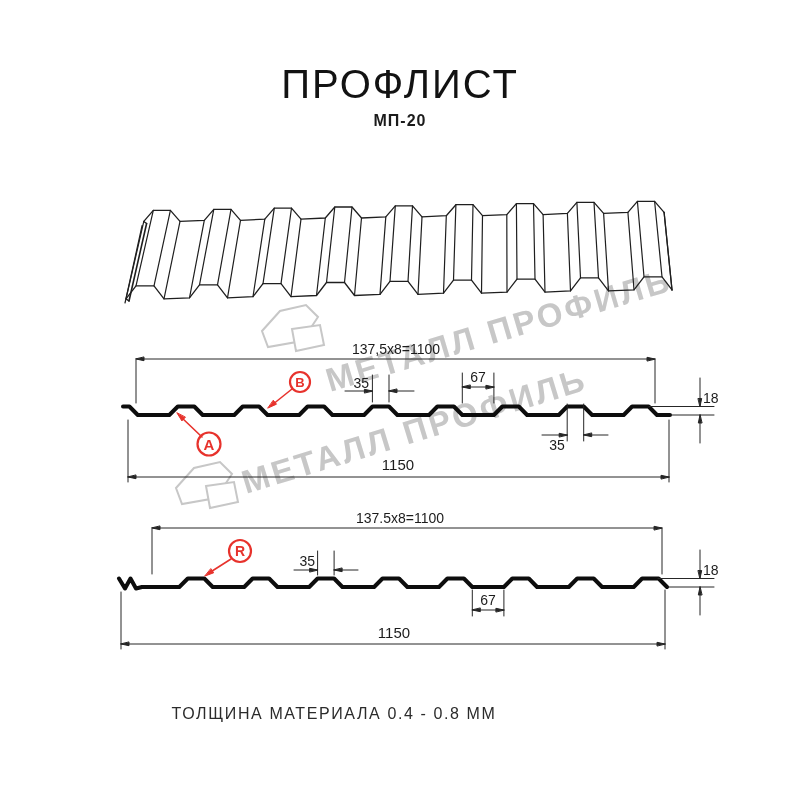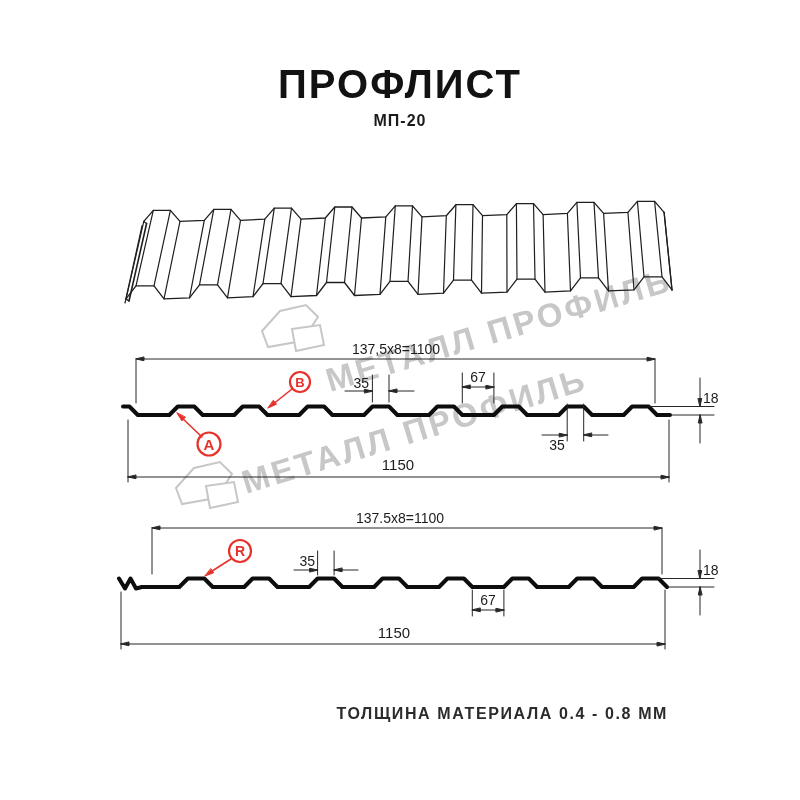--- a/index.html
+++ b/index.html
@@ -1,23 +1,23 @@
 <!DOCTYPE html>
 <html><head>
 <meta charset="utf-8">
 <style>
   html,body{margin:0;padding:0;background:#ffffff;}
   .page{position:relative;width:800px;height:800px;background:#fff;overflow:hidden;
         font-family:"Liberation Sans","DejaVu Sans",sans-serif;}
   .title{position:absolute;top:62px;left:0;width:800px;text-align:center;
-         font-size:40px;font-weight:bold;letter-spacing:2px;color:#121212;}
+         font-size:40px;font-weight:normal;letter-spacing:2px;color:#121212;}
   .subtitle{position:absolute;top:112px;left:0;width:800px;text-align:center;
             font-size:16px;font-weight:bold;letter-spacing:1px;color:#1b1b1b;}
-  .footer{position:absolute;top:705px;left:0;width:668px;text-align:right;
-          font-size:16px;font-weight:700;letter-spacing:1.6px;color:#2b2b2b;}
+  .footer{position:absolute;top:705px;left:0;width:668px;text-align:center;
+          font-size:16px;font-weight:400;letter-spacing:1.6px;color:#2b2b2b;}
   svg{position:absolute;top:0;left:0;}
   text.dim{font-family:"Liberation Sans","DejaVu Sans",sans-serif;font-size:14px;fill:#1c1c1c;}
   text.dim-big{font-family:"Liberation Sans","DejaVu Sans",sans-serif;font-size:15px;fill:#1c1c1c;}
   text.marker{font-family:"Liberation Sans","DejaVu Sans",sans-serif;font-weight:bold;}
   text.wm{font-family:"Liberation Sans","DejaVu Sans",sans-serif;font-weight:bold;
           font-size:33px;letter-spacing:3px;}
 </style>
 </head>
 <body>
 

